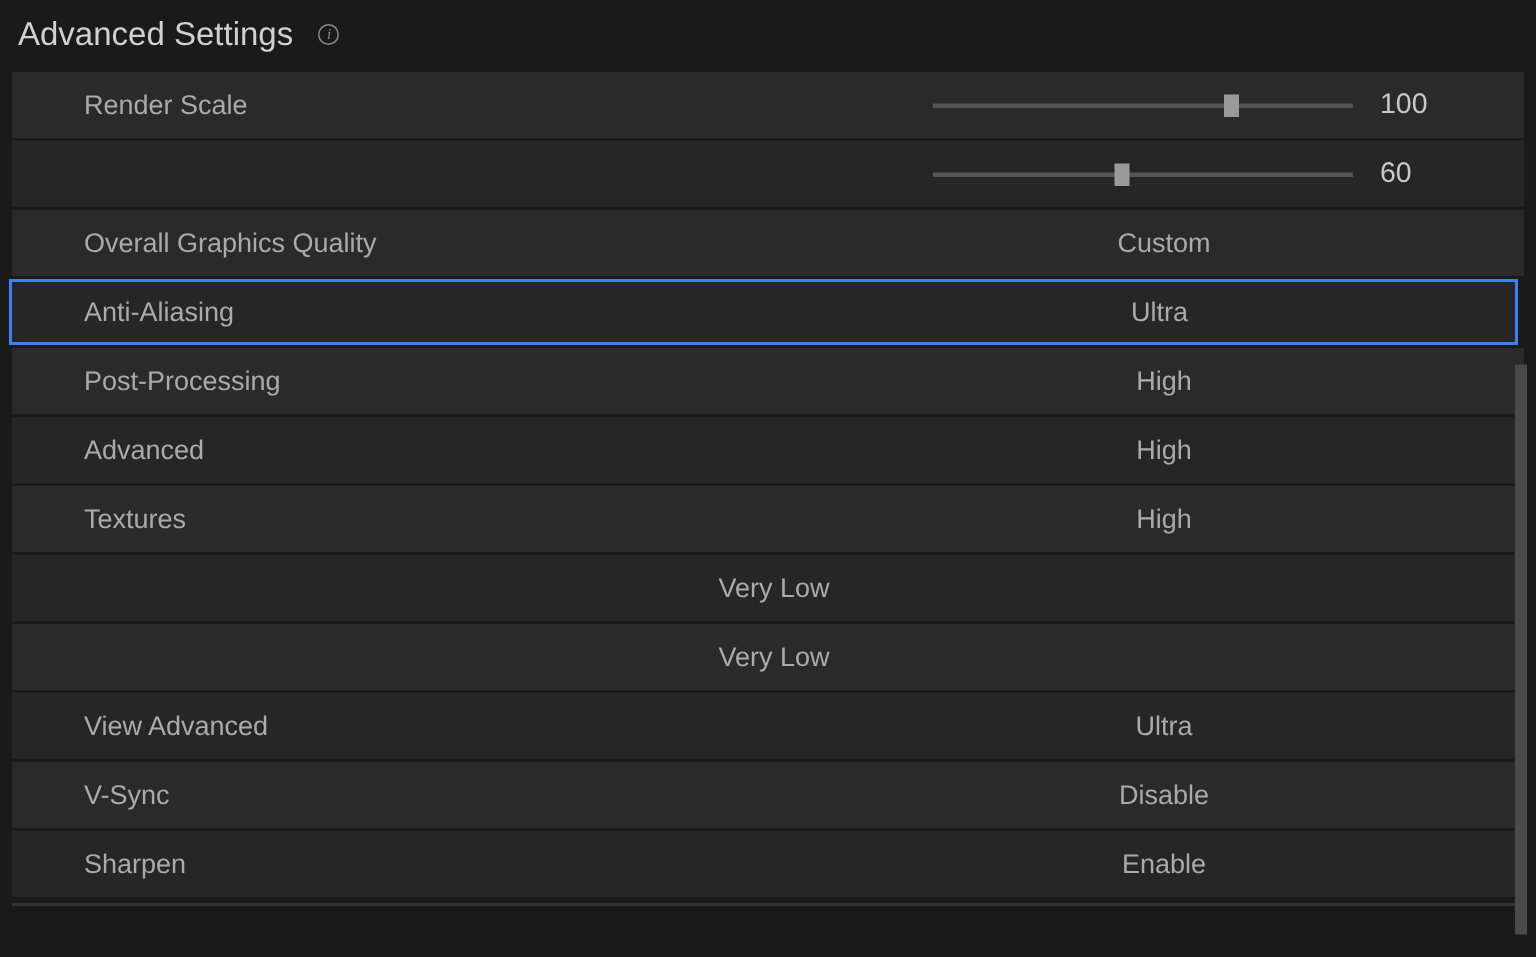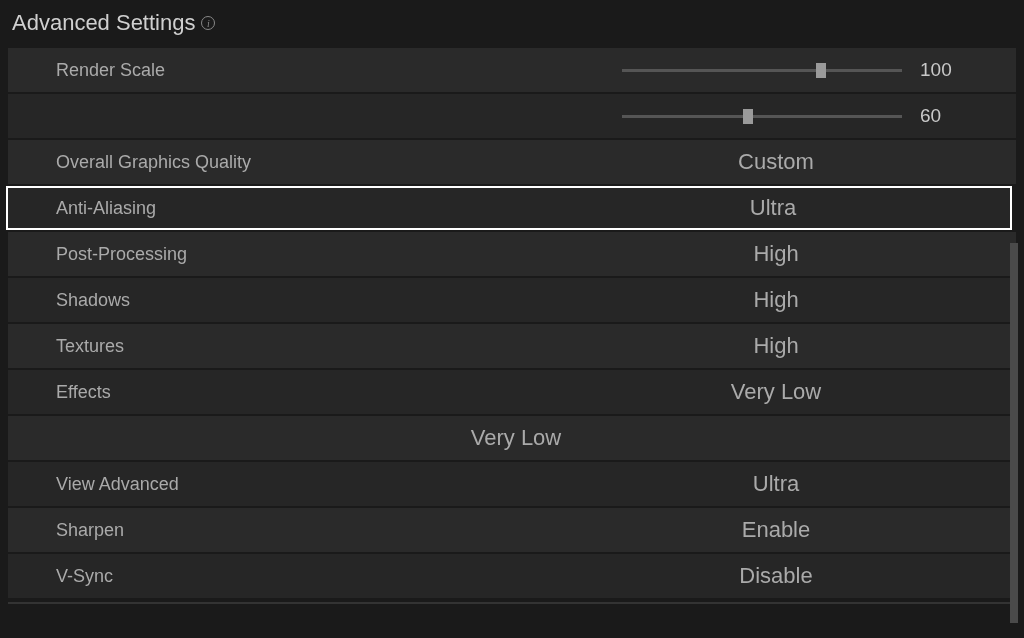--- a/index.html
+++ b/index.html
@@ -13,20 +13,21 @@
     width: 1024px;
     height: 638px;
     overflow: hidden;
     color: #b8b8b8;
     padding: 10px 8px;
   }
   .header {
     display: flex;
     align-items: center;
     padding: 0 0 12px 4px;
+    gap: 11px;
   }
   .header-title {
     color: #d0d0d0;
     font-size: 22px;
     font-weight: 400;
     margin-right: 6px;
   }
   .info-icon {
     width: 14px;
     height: 14px;
@@ -66,21 +67,21 @@
   }
   .setting-value-area {
     flex: 1;
     display: flex;
     align-items: center;
     justify-content: center;
     position: relative;
     padding-right: 40px;
   }
   .setting-value {
-    font-size: 22px;
+    font-size: 18px;
     color: #aaaaaa;
     text-align: left;
   }
   .slider-container {
     display: flex;
     align-items: center;
     width: 100%;
     justify-content: flex-end;
     padding-right: 20px;
   }
@@ -99,21 +100,21 @@
     background: #9a9a9a;
     transform: translateX(-50%);
   }
   .slider-value {
     font-size: 19px;
     color: #c8c8c8;
     width: 36px;
     text-align: left;
   }
   .highlighted {
-    border: 2px solid #ffffff;
+    border: 2px solid #3b82f6;
     outline: none;
     margin-left: -2px;
     margin-right: 4px;
   }
   .scrollbar {
     position: absolute;
     right: -2px;
     top: 195px;
     width: 8px;
     height: 380px;
@@ -173,63 +174,62 @@
   </div>
 
   <div class="setting-row">
     <div class="setting-label">Post-Processing</div>
     <div class="setting-value-area">
       <span class="setting-value">High</span>
     </div>
   </div>
 
   <div class="setting-row">
-    <div class="setting-label">Shadows</div>
+    <div class="setting-label">Advanced</div>
     <div class="setting-value-area">
       <span class="setting-value">High</span>
     </div>
   </div>
 
   <div class="setting-row">
     <div class="setting-label">Textures</div>
     <div class="setting-value-area">
       <span class="setting-value">High</span>
     </div>
   </div>
 
   <div class="setting-row">
-    <div class="setting-label">Effects</div>
     <div class="setting-value-area">
       <span class="setting-value">Very Low</span>
     </div>
   </div>
 
   <div class="setting-row">
     <div class="setting-value-area">
       <span class="setting-value">Very Low</span>
     </div>
   </div>
 
   <div class="setting-row">
     <div class="setting-label">View Advanced</div>
     <div class="setting-value-area">
       <span class="setting-value">Ultra</span>
     </div>
   </div>
 
   <div class="setting-row">
+    <div class="setting-label">V-Sync</div>
+    <div class="setting-value-area">
+      <span class="setting-value">Disable</span>
+    </div>
+  </div>
+
+  <div class="setting-row">
     <div class="setting-label">Sharpen</div>
     <div class="setting-value-area">
       <span class="setting-value">Enable</span>
-    </div>
-  </div>
-
-  <div class="setting-row">
-    <div class="setting-label">V-Sync</div>
-    <div class="setting-value-area">
-      <span class="setting-value">Disable</span>
     </div>
   </div>
 
   <div class="bottom-divider"></div>
 
   <div class="scrollbar"></div>
 </div>
 
 </body></html>

